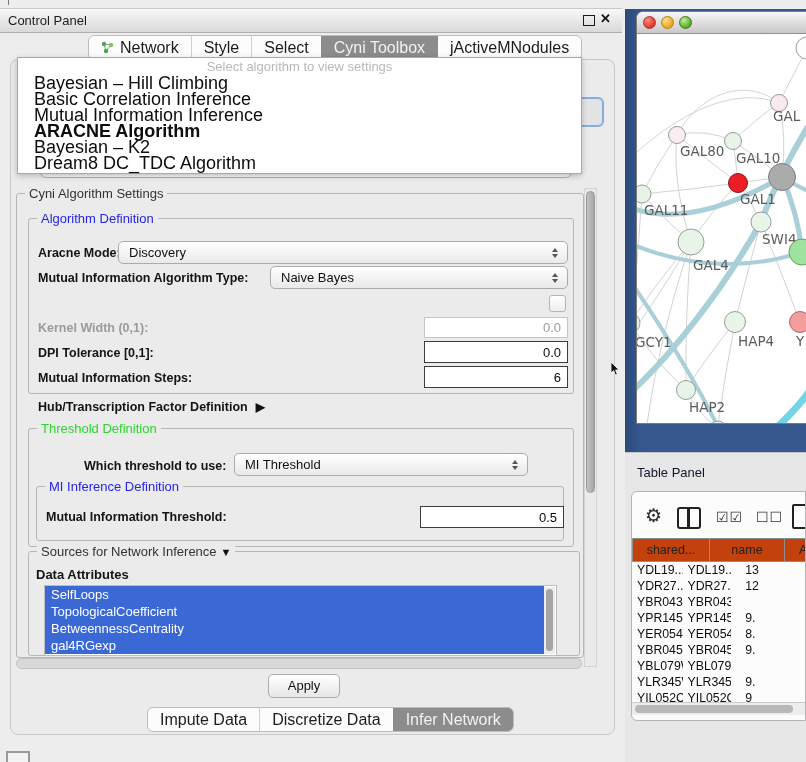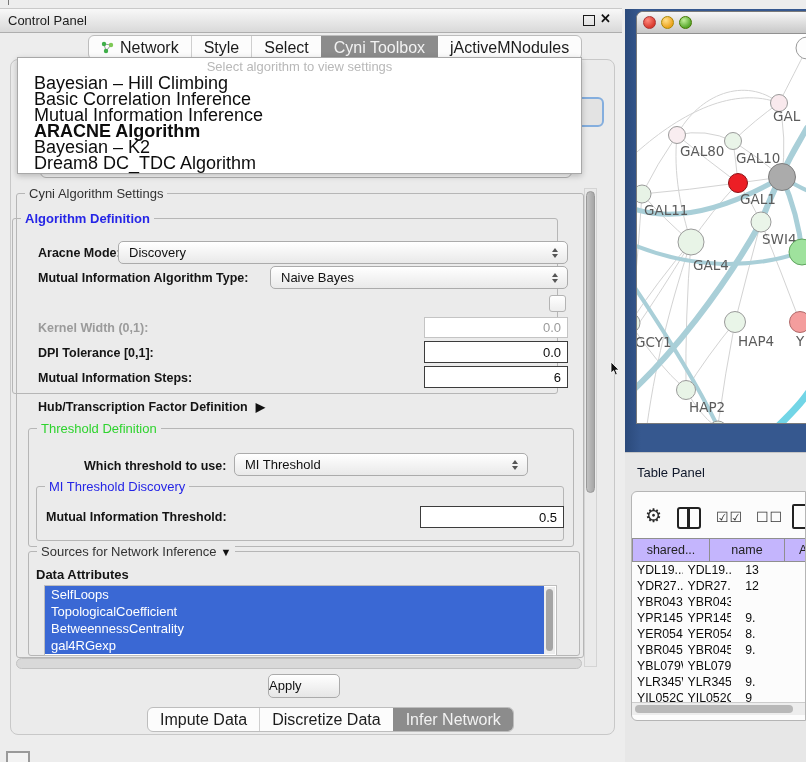--- a/index.html
+++ b/index.html
@@ -36,21 +36,21 @@
   
   .popup{left:17px;top:57px;width:563px;height:115px;background:#ffffff;border:1px solid #a8a8a8;z-index:20;box-shadow:0 2px 6px rgba(0,0,0,.22);}
   .popup-hint{height:17px;line-height:17px;text-align:center;color:#b8b8b8;font-size:13px;}
   .popup-item{height:16px;line-height:16px;font-size:18px;color:#0d0d0d;padding-left:16px;white-space:nowrap;}
   .popup-item.bold{font-weight:bold;}
 
   
   .groupbox{border:1px solid #b6b6b6;border-radius:3px;}
   .gb-title{position:absolute;top:-8px;left:8px;background:#ebebeb;padding:0 4px;font-size:13px;line-height:15px;white-space:nowrap;}
   .gb-main{left:16px;top:193px;width:566px;height:463px;}
-  .gb-alg{left:12px;top:218px;width:544px;height:174px;font-weight:bold;}
+  .gb-alg{left:28px;top:218px;width:544px;height:174px;}
   .gb-thr{left:28px;top:428px;width:544px;height:117px;}
   .gb-mi{left:36px;top:486px;width:526px;height:53px;}
   .gb-src{left:28px;top:551px;width:550px;height:103px;}
   .t-blue{color:#2525e6;}
   .t-green{color:#2ed32e;}
   .t-dark{color:#333333;}
 
   .lbl{font-size:12.5px;font-weight:bold;color:#141414;white-space:nowrap;}
   .lbl.dis{color:#9b9b9b;}
 
@@ -81,21 +81,21 @@
   .attr-thumb{position:absolute;right:2px;top:2px;width:7px;height:62px;background:#a5a5a5;border-radius:4px;}
 
   
   .v-scroll{left:584px;top:188px;width:13px;height:479px;background:#eaeaea;border:1px solid #d4d4d4;box-sizing:border-box;}
   .v-thumb{position:absolute;left:1px;top:2px;width:9px;height:302px;background:linear-gradient(to right,#c2c2c2,#a6a6a6);border-radius:5px;border:1px solid #999;box-sizing:border-box;}
   .h-scroll{left:16px;top:658px;width:566px;height:11px;}
   .h-thumb{width:100%;height:100%;background:#d9d9d9;border:1px solid #c2c2c2;border-radius:6px;box-sizing:border-box;}
 
   
   .apply-btn{left:268px;top:674px;width:70px;height:22px;background:linear-gradient(#ffffff,#e6e6e6);border:1px solid #ababab;border-radius:5px;
-    font-size:13px;color:#111;line-height:21px;}
+    font-size:13px;color:#111;text-align:center;line-height:21px;}
   .corner-square{left:6px;top:751px;width:20px;height:16px;border:2px solid #9a9a9a;background:#f3f3f3;}
   .mouse-cursor{left:610px;top:362px;width:11px;height:15px;}
 
   
   .desktop{left:625px;top:9px;width:181px;height:443px;background:linear-gradient(to right,#2b4a7b 0px,#36588f 16px);}
   .net-window{left:636px;top:11px;width:170px;height:413px;border:1px solid #7a7a7a;border-right:none;border-radius:7px 0 0 0;box-sizing:border-box;overflow:hidden;background:#fff;}
   .wtitlebar{height:21px;background:linear-gradient(#f6f6f6,#c8c8c8);border-bottom:1px solid #919191;position:relative;}
   .light{position:absolute;top:4px;width:13px;height:13px;border-radius:50%;box-sizing:border-box;}
   .light.red{left:6px;background:radial-gradient(circle at 35% 30%,#ff8a7e,#d93a2e 70%);border:1px solid #a33;}
   .light.yellow{left:24px;background:radial-gradient(circle at 35% 30%,#ffe08a,#eca31f 70%);border:1px solid #a80;}
@@ -106,21 +106,21 @@
   .tp-section{left:625px;top:452px;width:181px;height:310px;background:#e7e7e7;border-top:1px solid #c6c6c6;}
   .tp-title{left:637px;top:465px;font-size:13px;color:#0f172a;}
   .tp-box{left:631px;top:491px;width:175px;height:230px;background:#fcfcfc;border:1px solid #b5b5b5;border-radius:6px 0 0 6px;box-sizing:border-box;overflow:hidden;}
   .tp-gear{position:absolute;left:13px;top:14px;font-size:19px;color:#2b2b2b;line-height:19px;}
   .tp-cols{position:absolute;left:45px;top:15px;width:20px;height:18px;border:2.5px solid #222;border-radius:3px;}
   .tp-cols::after{content:"";position:absolute;left:8px;top:0;width:2.5px;height:100%;background:#222;}
   .tp-checks{position:absolute;left:84px;top:17px;font-size:14px;color:#333;letter-spacing:1px;}
   .tp-unchecks{position:absolute;left:124px;top:17px;font-size:14px;color:#333;letter-spacing:1px;}
   .tp-doc{position:absolute;left:160px;top:12px;width:14px;height:21px;border:2px solid #222;border-radius:2px;}
   .tp-header{position:absolute;left:0;top:46px;height:24px;display:flex;}
-  .tp-hcell{box-sizing:border-box;background:#c4b5fd;border:1px solid #8f8f8f;border-left:none;height:24px;line-height:22px;font-size:12.5px;color:#222;text-align:center;overflow:hidden;white-space:nowrap;}
+  .tp-hcell{box-sizing:border-box;background:#c2410c;border:1px solid #8f8f8f;border-left:none;height:24px;line-height:22px;font-size:12.5px;color:#222;text-align:center;overflow:hidden;white-space:nowrap;}
   .tp-hcell:first-child{border-left:1px solid #8f8f8f;}
   .tp-hcell.c3{text-align:left;padding-left:14px;}
   .tp-rows{position:absolute;left:0;top:70px;width:100%;}
   .tp-row{display:flex;height:16px;line-height:16px;}
   .tp-cell{box-sizing:border-box;font-size:12.3px;color:#0d0d0d;padding-left:5px;overflow:hidden;white-space:nowrap;}
   .w1{width:78px;} .w2{width:75px;} .w3{width:110px;}
   .tp-hscroll{position:absolute;left:0;top:210px;width:100%;height:12px;background:#ededed;border-top:1px solid #cccccc;}
   .tp-hthumb{position:absolute;left:3px;top:2px;width:158px;height:8px;background:#b8b8b8;border-radius:4px;}
 </style>
 </head>
@@ -233,21 +233,21 @@
   <span class="abs lbl" style="left:84px;top:459px;">Which threshold to use:</span>
   <div class="abs combo" style="left:234px;top:453px;width:294px;">
     <span class="combo-text">MI Threshold</span>
     <span class="combo-arrows">
         <i class="up"></i>
         <i class="dn"></i>
       </span>
   </div>
 
   <div class="abs groupbox gb-mi">
-    <span class="gb-title t-blue">MI Threshold Discovery</span>
+    <span class="gb-title t-blue">MI Inference Definition</span>
   </div>
 
   <span class="abs lbl" style="left:46px;top:510px;">Mutual Information Threshold:</span>
   <div class="abs field en" style="left:420px;top:506px;width:144px;height:22px;">
     <span>0.5</span>
   </div>
 
   <div class="abs groupbox gb-src">
     <span class="gb-title t-dark"><span>Sources for Network Inference</span><span class="tri-down">▼</span></span>
   </div>

